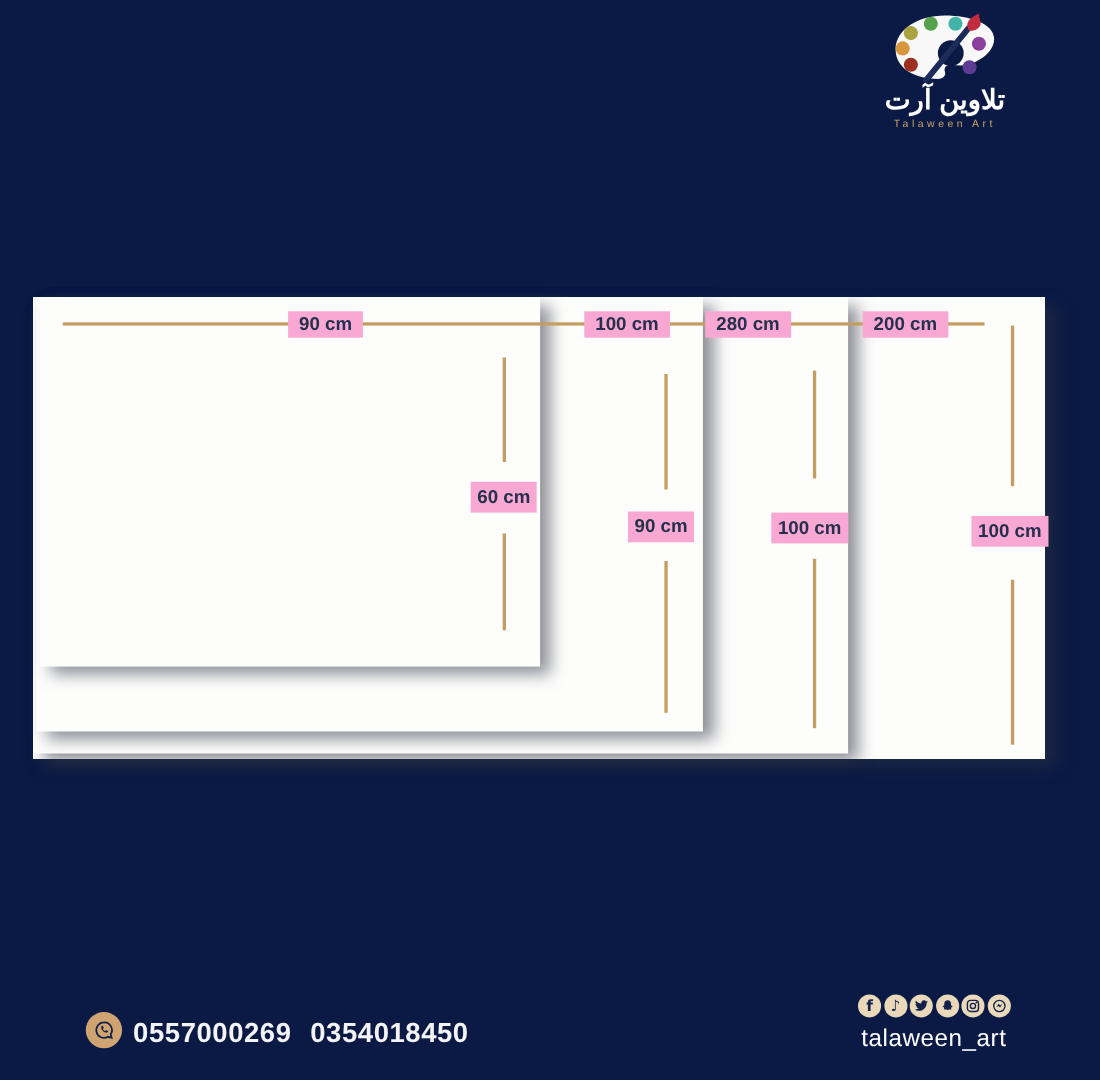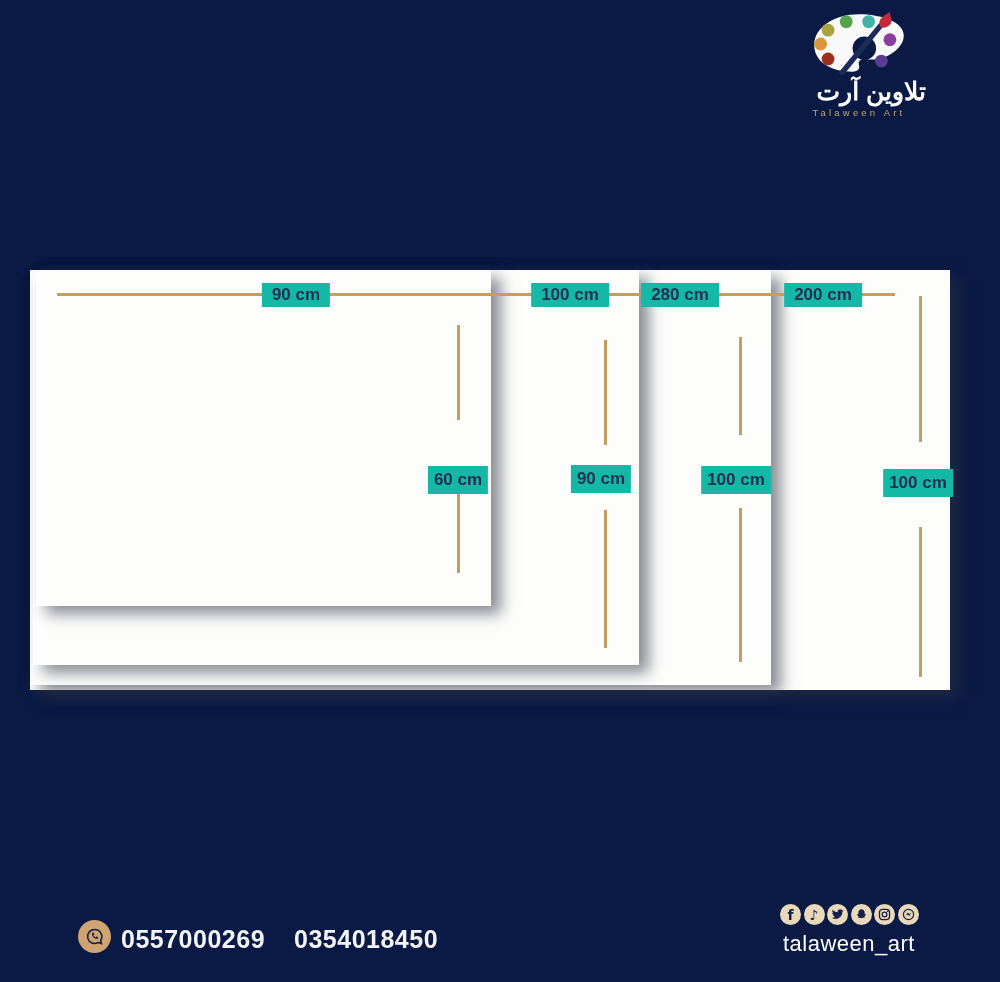--- a/index.html
+++ b/index.html
@@ -2,51 +2,51 @@
 <html><head>
 <meta charset="utf-8">
 <style>
   html,body{margin:0;padding:0;background:#0a1a45;}
   .page{position:relative;width:1000px;height:982px;background:#0a1a45;overflow:hidden;
         font-family:"Liberation Sans",sans-serif;}
 
   
   .logo{position:absolute;left:792px;top:12px;width:134px;text-align:center;}
   .logo svg{display:block;margin:0 auto;}
-  .brand-ar{font-size:25px;font-weight:bold;color:#ffffff;line-height:1.05;margin-top:2px;text-align:right;}
+  .brand-ar{font-size:25px;font-weight:bold;color:#ffffff;line-height:1.05;margin-top:2px;}
   .brand-en{font-size:9.5px;letter-spacing:3.2px;color:#c9a469;margin-top:3px;font-weight:normal;}
 
   
   .canvas-rect{position:absolute;background:#fdfdfc;
                box-shadow:10px 8px 14px rgba(45,50,66,.55);}
   .rect-d{left:30px;top:270px;width:920px;height:420px;z-index:1;}
   .rect-c{left:30px;top:270px;width:741px;height:415px;z-index:2;}
   .rect-b{left:33px;top:270px;width:606px;height:395px;z-index:3;}
   .rect-a{left:36px;top:270px;width:455px;height:336px;z-index:4;}
 
   .overlay{position:absolute;left:0;top:0;width:1000px;height:982px;z-index:10;pointer-events:none;}
   .h-line{position:absolute;left:57px;top:293px;width:838px;height:3px;background:#c49e61;}
   .v-seg{position:absolute;width:3px;background:#c49e61;}
   .va1{left:457px;top:325px;height:95px;}  .va2{left:457px;top:485px;height:88px;}
   .vb1{left:604px;top:340px;height:105px;} .vb2{left:604px;top:510px;height:138px;}
   .vc1{left:739px;top:337px;height:98px;}  .vc2{left:739px;top:508px;height:154px;}
   .vd1{left:919px;top:296px;height:146px;} .vd2{left:919px;top:527px;height:150px;}
 
-  .dim-label{position:absolute;transform:translate(-50%,-50%);background:#14b8a6;
+  .dim-label{position:absolute;transform:translate(-50%,-50%);background:#f9a8d4;
              color:#24304e;font-size:17px;font-weight:600;white-space:nowrap;z-index:11;}
   .w-label{padding:2px 10px;top:295px;}
   .wl-a{left:296px;} .wl-b{left:570px;} .wl-c{left:680px;} .wl-d{left:823px;}
   .h-label{padding:4px 6px;}
-  .hl-a{left:458px;top:480px;} .hl-b{left:601px;top:479px;}
+  .hl-a{left:458px;top:452px;} .hl-b{left:601px;top:479px;}
   .hl-c{left:736px;top:480px;} .hl-d{left:918px;top:483px;}
 
   
   .wa-badge{position:absolute;left:78px;top:920px;width:33px;height:33px;border-radius:50%;
             background:#cfa470;display:flex;align-items:center;justify-content:center;}
-  .phones{position:absolute;left:121px;top:925px;display:flex;gap:29px;
+  .phones{position:absolute;left:121px;top:925px;display:flex;gap:17px;
           font-size:25px;font-weight:bold;color:#f4f4f6;letter-spacing:.5px;}
   .social-row{position:absolute;left:780px;top:904px;display:flex;gap:2.5px;}
   .s-icon{width:21px;height:21px;border-radius:50%;background:#e9d8ba;
           display:flex;align-items:center;justify-content:center;color:#12204a;}
   .s-icon span{font-weight:bold;font-size:14px;line-height:1;
                font-family:"DejaVu Sans","Liberation Sans",sans-serif;}
   .handle{position:absolute;left:780px;top:931px;width:138px;text-align:center;
           font-size:22px;font-weight:normal;color:#ffffff;letter-spacing:.5px;}
 </style>
 </head>

